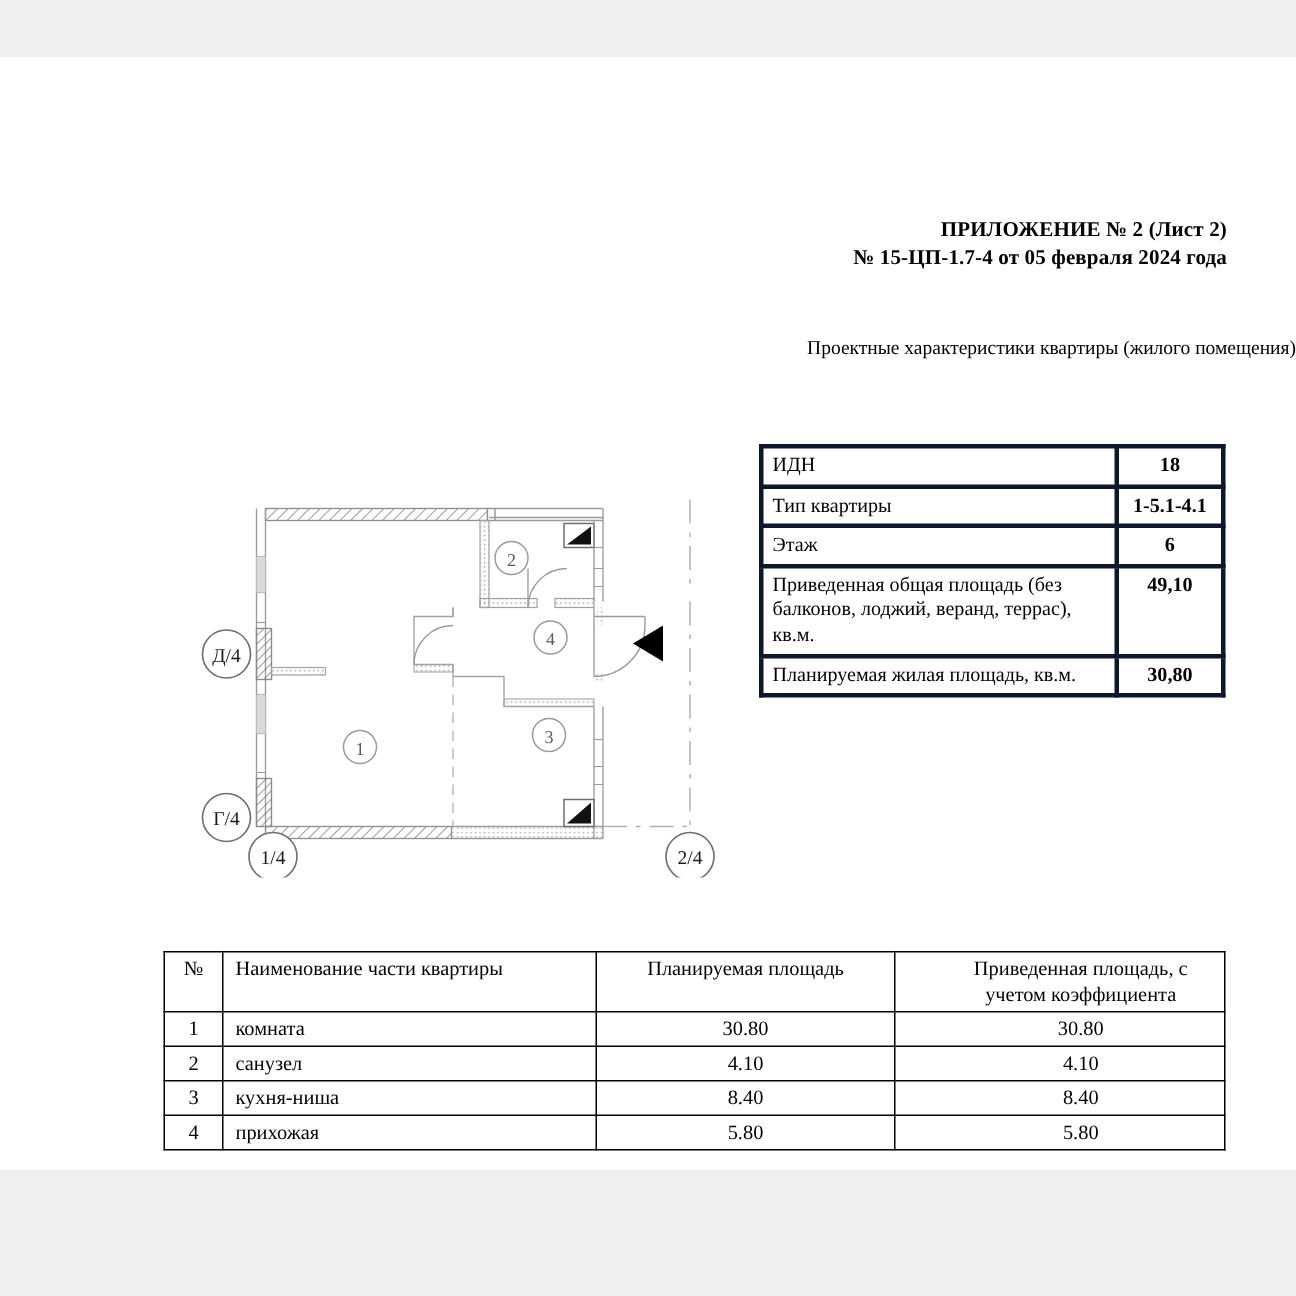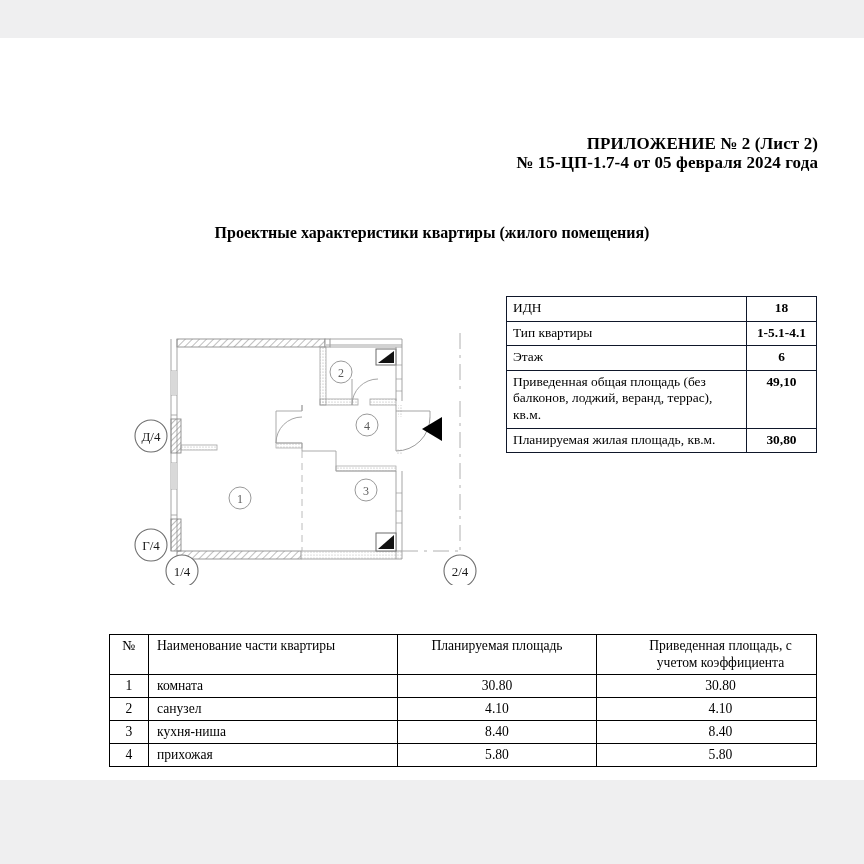--- a/index.html
+++ b/index.html
@@ -19,53 +19,53 @@
     top: 38px;
     width: 864px;
     height: 742px;
     background: #ffffff;
   }
 
   
   .header-block {
     position: absolute;
     right: 46px;
-    top: 96px;
+    top: 106px;
     text-align: right;
     font-weight: bold;
-    font-size: 17px;
+    font-size: 14px;
     line-height: 19px;
     color: #000;
     letter-spacing: 0.1px;
   }
   .header-block div { white-space: nowrap; }
 
   .doc-title {
     position: absolute;
     left: 0;
     right: 0;
     top: 186px;
-    text-align: center;
-    font-weight: bold;
-    font-size: 16px;
+    text-align: right;
+    font-weight: normal;
+    font-size: 13px;
     color: #000;
   }
 
   
   .spec-table {
     position: absolute;
     left: 506px;
     top: 258px;
     width: 311px;
     border-collapse: collapse;
     font-size: 13.4px;
     color: #000;
   }
   .spec-table td {
-    border: 1px solid #0f172a;
+    border: 3px solid #0f172a;
     padding: 3px 6px 4px 6px;
     vertical-align: top;
     line-height: 16.6px;
     margin-left: 32px;
   }
   .spec-table td.label { width: 238px; }
   .spec-table td.value {
     text-align: center;
     font-weight: bold;
     width: 59px;

